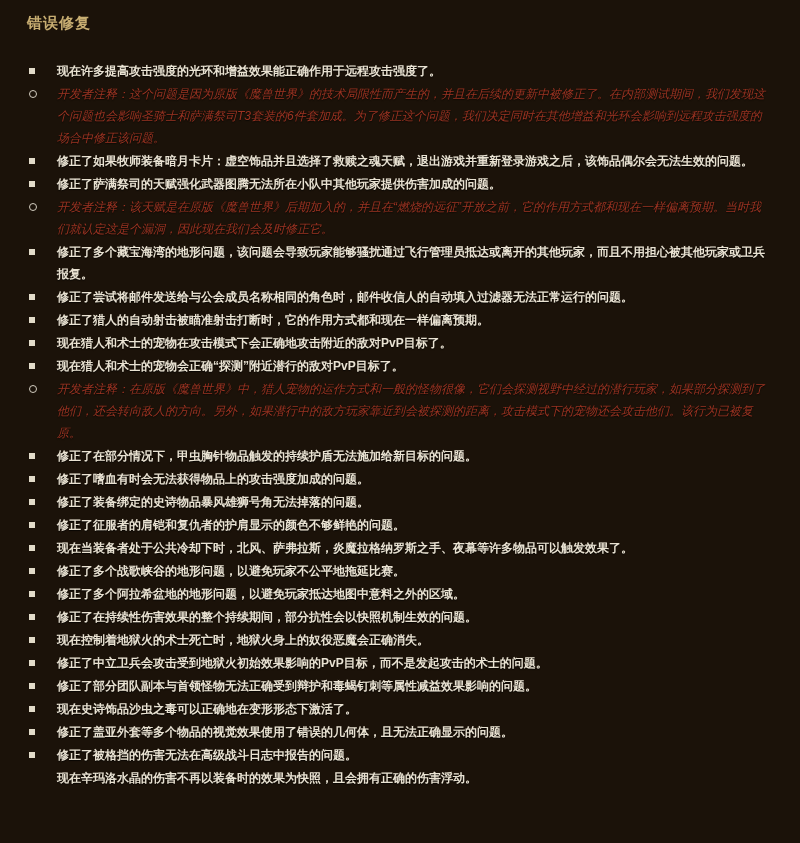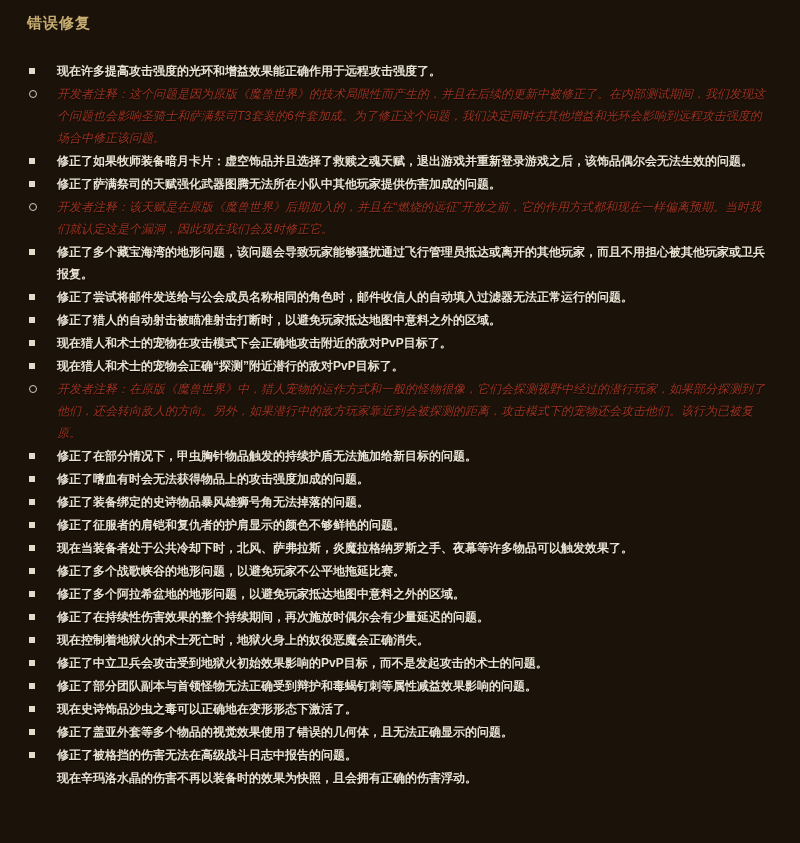--- a/index.html
+++ b/index.html
@@ -79,32 +79,32 @@
   <h1 class="section-title">错误修复</h1>
 
   <ul class="notes-list">
       <li class="bullet"><span class="marker"></span><span>现在许多提高攻击强度的光环和增益效果能正确作用于远程攻击强度了。</span></li>
       <li class="devnote"><span class="marker"></span><span>开发者注释：这个问题是因为原版《魔兽世界》的技术局限性而产生的，并且在后续的更新中被修正了。在内部测试期间，我们发现这个问题也会影响圣骑士和萨满祭司T3套装的6件套加成。为了修正这个问题，我们决定同时在其他增益和光环会影响到远程攻击强度的场合中修正该问题。</span></li>
       <li class="bullet group-gap"><span class="marker"></span><span>修正了如果牧师装备暗月卡片：虚空饰品并且选择了救赎之魂天赋，退出游戏并重新登录游戏之后，该饰品偶尔会无法生效的问题。</span></li>
       <li class="bullet"><span class="marker"></span><span>修正了萨满祭司的天赋强化武器图腾无法所在小队中其他玩家提供伤害加成的问题。</span></li>
       <li class="devnote"><span class="marker"></span><span>开发者注释：该天赋是在原版《魔兽世界》后期加入的，并且在“燃烧的远征”开放之前，它的作用方式都和现在一样偏离预期。当时我们就认定这是个漏洞，因此现在我们会及时修正它。</span></li>
       <li class="bullet"><span class="marker"></span><span>修正了多个藏宝海湾的地形问题，该问题会导致玩家能够骚扰通过飞行管理员抵达或离开的其他玩家，而且不用担心被其他玩家或卫兵报复。</span></li>
       <li class="bullet"><span class="marker"></span><span>修正了尝试将邮件发送给与公会成员名称相同的角色时，邮件收信人的自动填入过滤器无法正常运行的问题。</span></li>
-      <li class="bullet"><span class="marker"></span><span>修正了猎人的自动射击被瞄准射击打断时，以避免玩家抵达地图中意料之外的区域。</span></li>
+      <li class="bullet"><span class="marker"></span><span>修正了猎人的自动射击被瞄准射击打断时，它的作用方式都和现在一样偏离预期。</span></li>
       <li class="bullet"><span class="marker"></span><span>现在猎人和术士的宠物在攻击模式下会正确地攻击附近的敌对PvP目标了。</span></li>
       <li class="bullet"><span class="marker"></span><span>现在猎人和术士的宠物会正确“探测”附近潜行的敌对PvP目标了。</span></li>
       <li class="devnote"><span class="marker"></span><span>开发者注释：在原版《魔兽世界》中，猎人宠物的运作方式和一般的怪物很像，它们会探测视野中经过的潜行玩家，如果部分探测到了他们，还会转向敌人的方向。另外，如果潜行中的敌方玩家靠近到会被探测的距离，攻击模式下的宠物还会攻击他们。该行为已被复原。</span></li>
       <li class="bullet"><span class="marker"></span><span>修正了在部分情况下，甲虫胸针物品触发的持续护盾无法施加给新目标的问题。</span></li>
       <li class="bullet"><span class="marker"></span><span>修正了嗜血有时会无法获得物品上的攻击强度加成的问题。</span></li>
       <li class="bullet"><span class="marker"></span><span>修正了装备绑定的史诗物品暴风雄狮号角无法掉落的问题。</span></li>
       <li class="bullet"><span class="marker"></span><span>修正了征服者的肩铠和复仇者的护肩显示的颜色不够鲜艳的问题。</span></li>
       <li class="bullet"><span class="marker"></span><span>现在当装备者处于公共冷却下时，北风、萨弗拉斯，炎魔拉格纳罗斯之手、夜幕等许多物品可以触发效果了。</span></li>
       <li class="bullet"><span class="marker"></span><span>修正了多个战歌峡谷的地形问题，以避免玩家不公平地拖延比赛。</span></li>
       <li class="bullet"><span class="marker"></span><span>修正了多个阿拉希盆地的地形问题，以避免玩家抵达地图中意料之外的区域。</span></li>
-      <li class="bullet"><span class="marker"></span><span>修正了在持续性伤害效果的整个持续期间，再次施放时偶尔会有少量延迟的问题。</span></li>
+      <li class="bullet"><span class="marker"></span><span>修正了在持续性伤害效果的整个持续期间，部分抗性会以快照机制生效的问题。</span></li>
       <li class="bullet"><span class="marker"></span><span>现在控制着地狱火的术士死亡时，地狱火身上的奴役恶魔会正确消失。</span></li>
       <li class="bullet"><span class="marker"></span><span>修正了中立卫兵会攻击受到地狱火初始效果影响的PvP目标，而不是发起攻击的术士的问题。</span></li>
       <li class="bullet"><span class="marker"></span><span>修正了部分团队副本与首领怪物无法正确受到辩护和毒蝎钉刺等属性减益效果影响的问题。</span></li>
       <li class="bullet"><span class="marker"></span><span>现在史诗饰品沙虫之毒可以正确地在变形形态下激活了。</span></li>
       <li class="bullet"><span class="marker"></span><span>修正了盖亚外套等多个物品的视觉效果使用了错误的几何体，且无法正确显示的问题。</span></li>
       <li class="bullet"><span class="marker"></span></li>
       <li class="bullet"><span class="marker"></span><span>修正了被格挡的伤害无法在高级战斗日志中报告的问题。</span></li>
       <li class="bullet"><span>现在辛玛洛水晶的伤害不再以装备时的效果为快照，且会拥有正确的伤害浮动。</span></li>
     </ul>
 </div>

